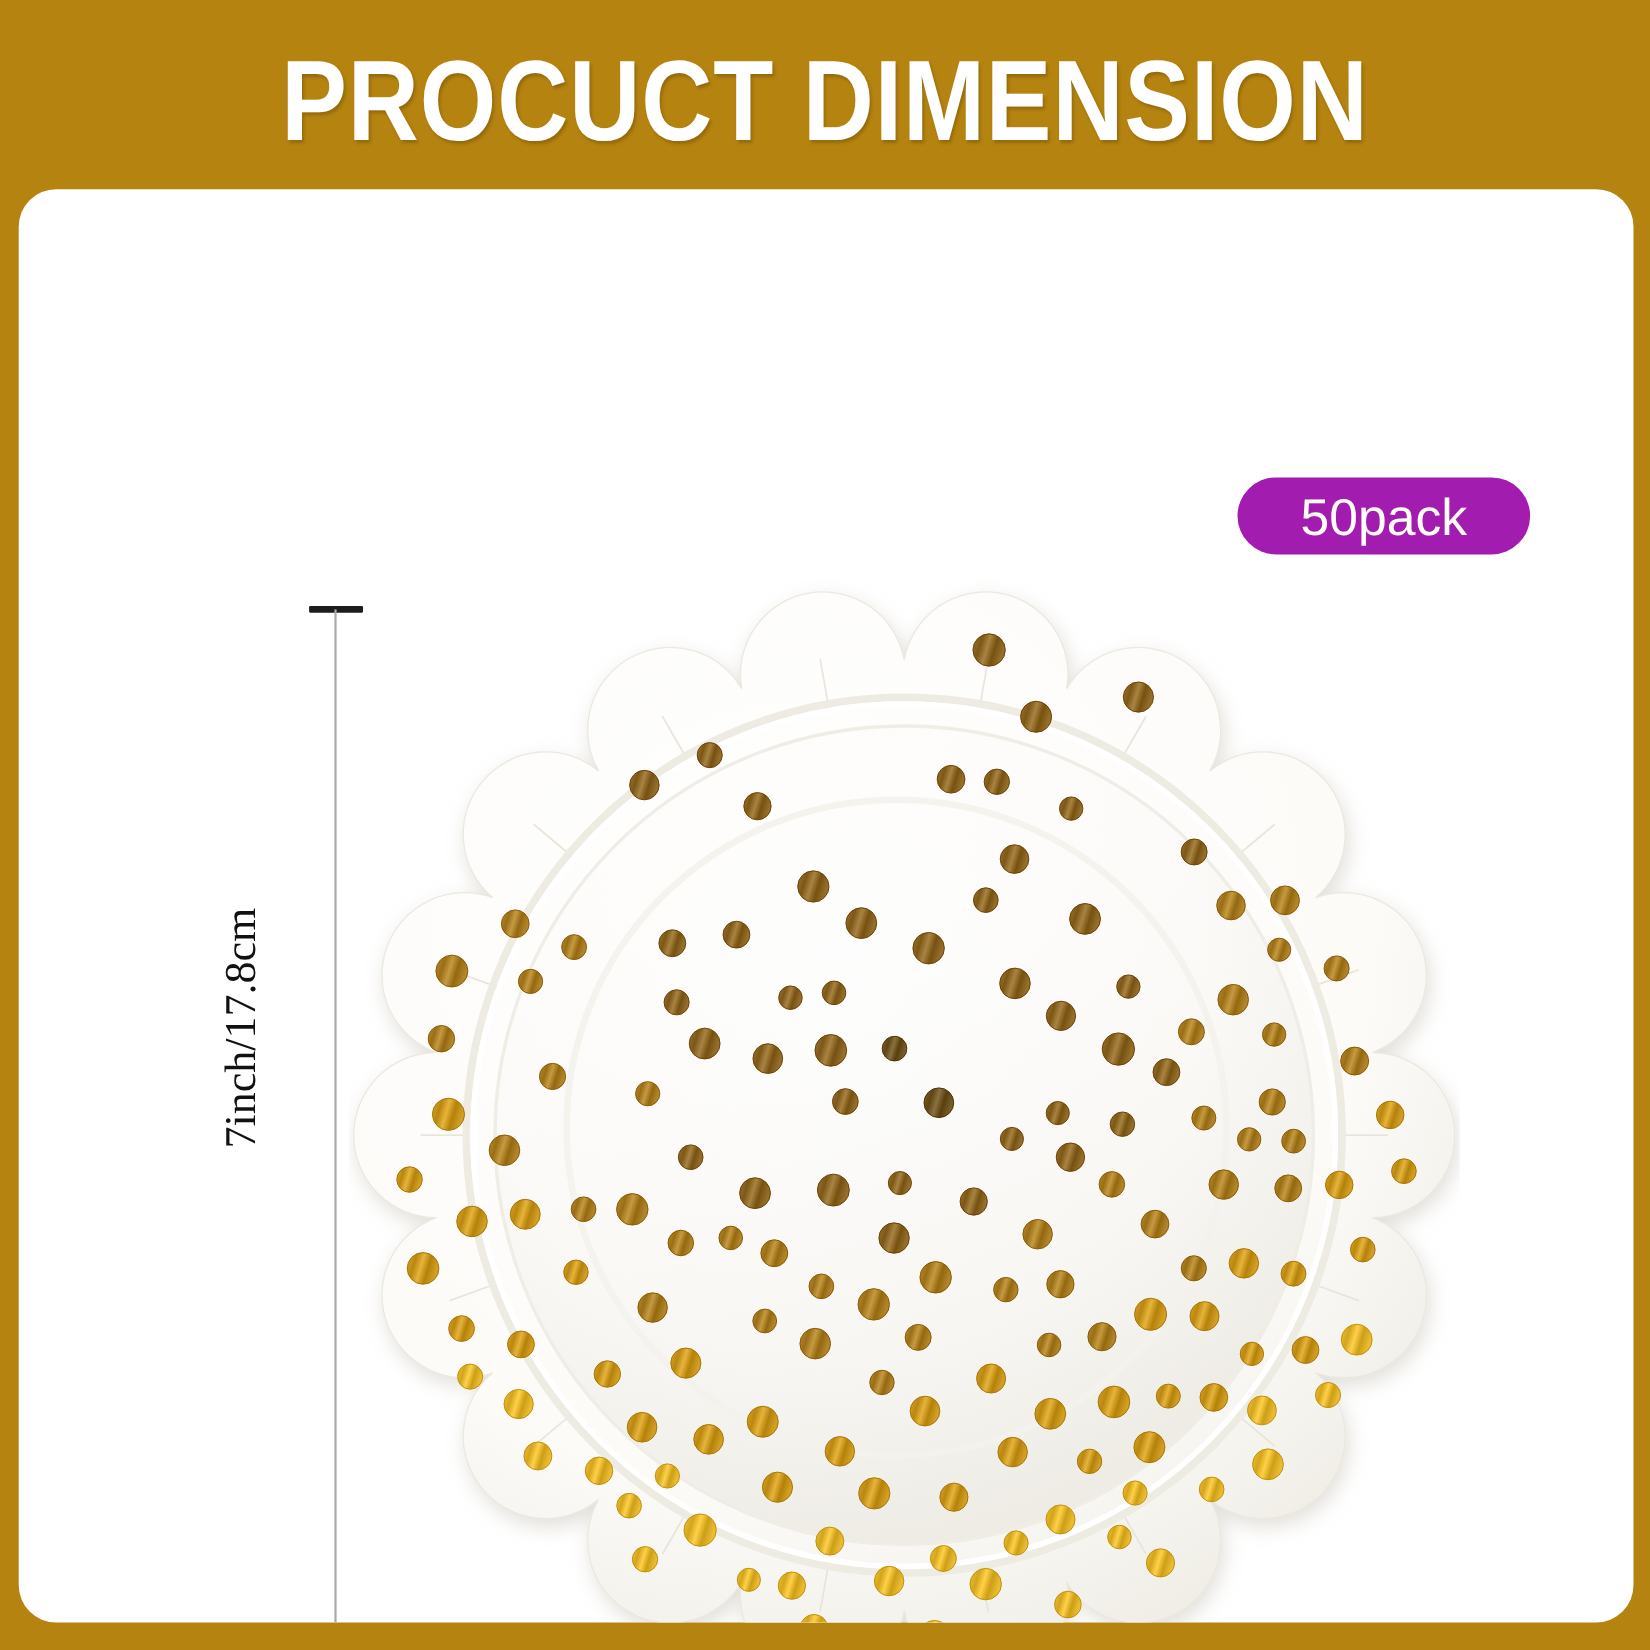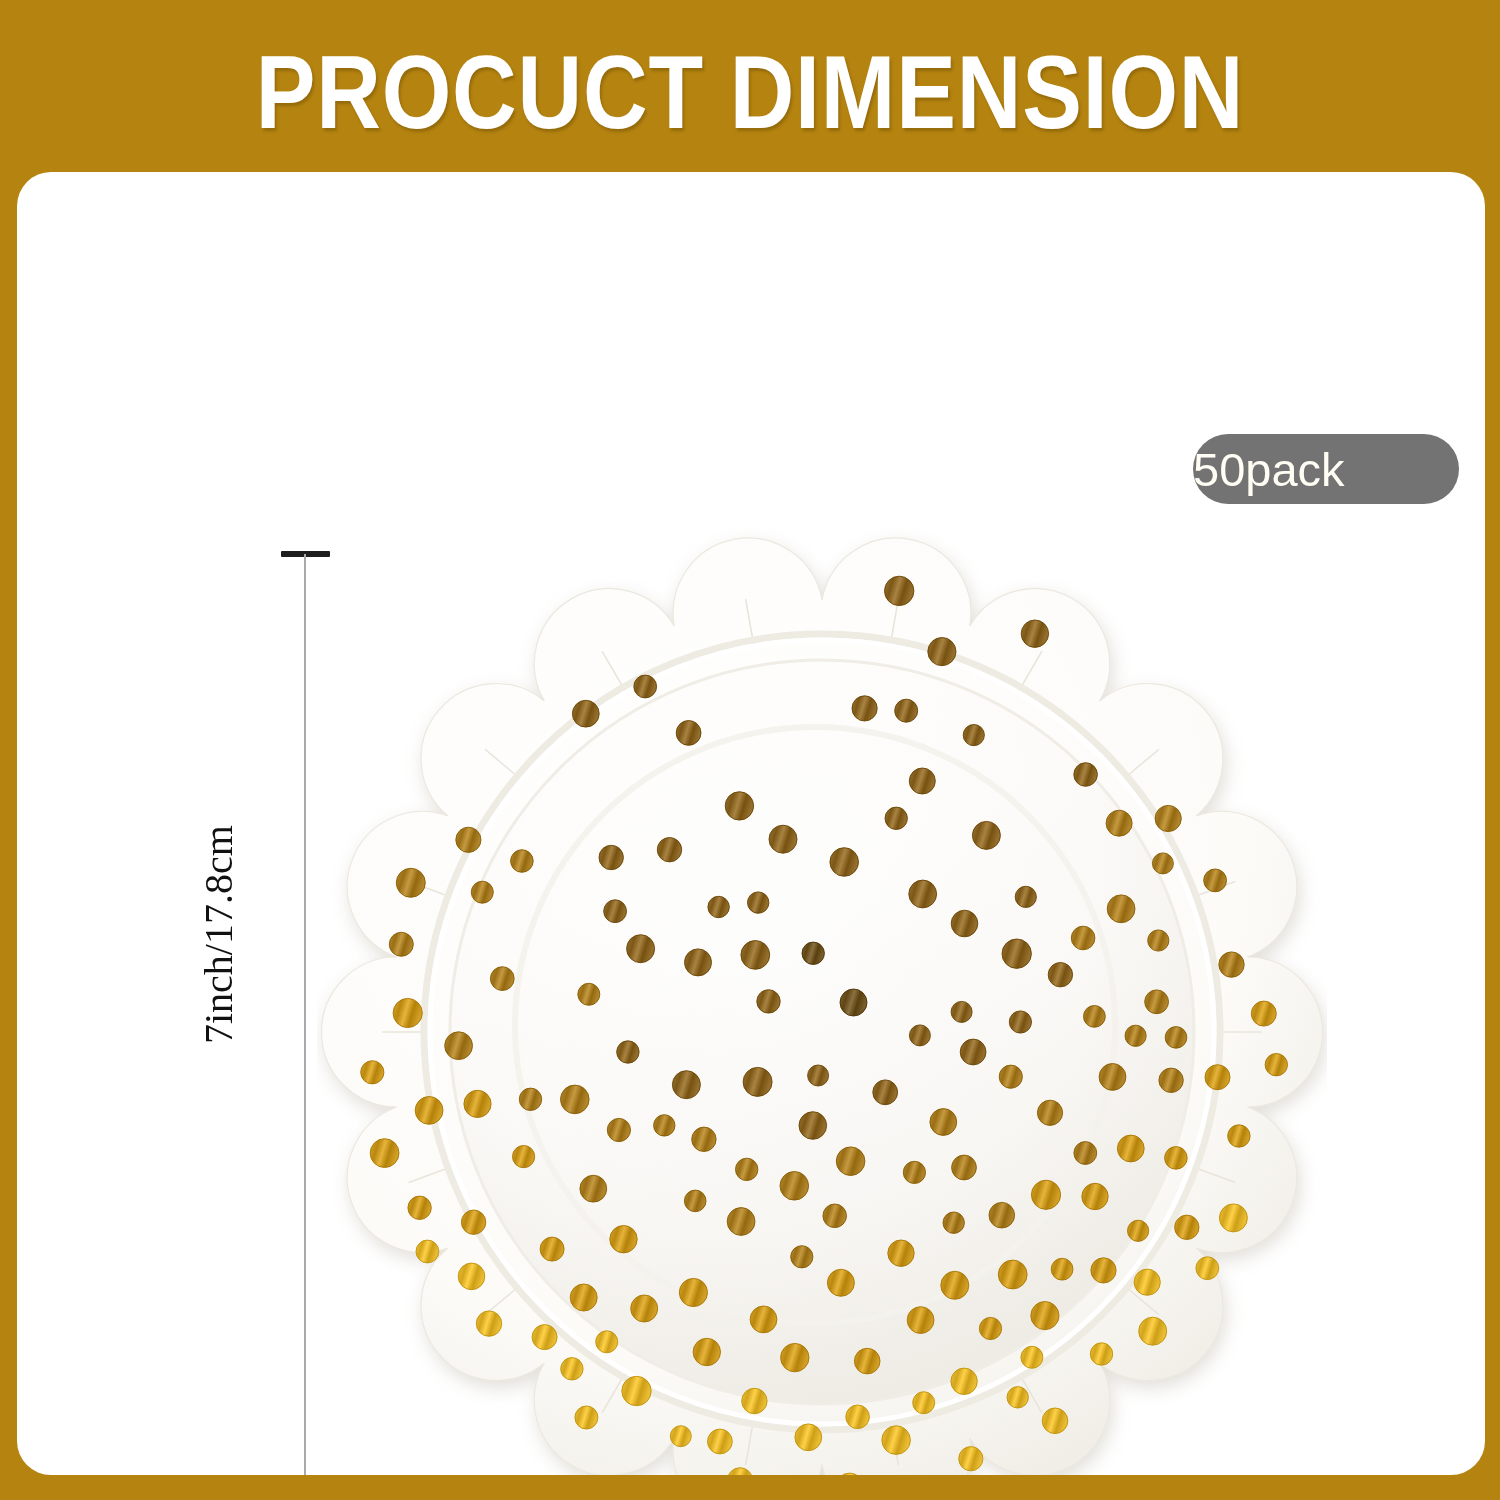--- a/index.html
+++ b/index.html
@@ -36,25 +36,25 @@
     position:absolute;
     left:17px;top:172px;
     width:1468px;height:1303px;
     background:#ffffff;
     border-radius:34px;
     overflow:hidden;
   }
 
   
   #badge{
-    position:absolute;left:1176px;top:262px;
+    position:absolute;left:1108px;top:262px;
     width:266px;height:70px;
-    background:#737373;
+    background:#a21caf;
     border-radius:35px;
-    display:flex;align-items:center;
+    display:flex;align-items:center;justify-content:center;
   }
   #badge span{
     color:#fffdf4;font-size:47px;line-height:47px;
     font-family:"Liberation Sans","DejaVu Sans",sans-serif;
   }
 
   
   #dim-line{
     position:absolute;left:287px;top:382px;
     width:2px;height:966px;

